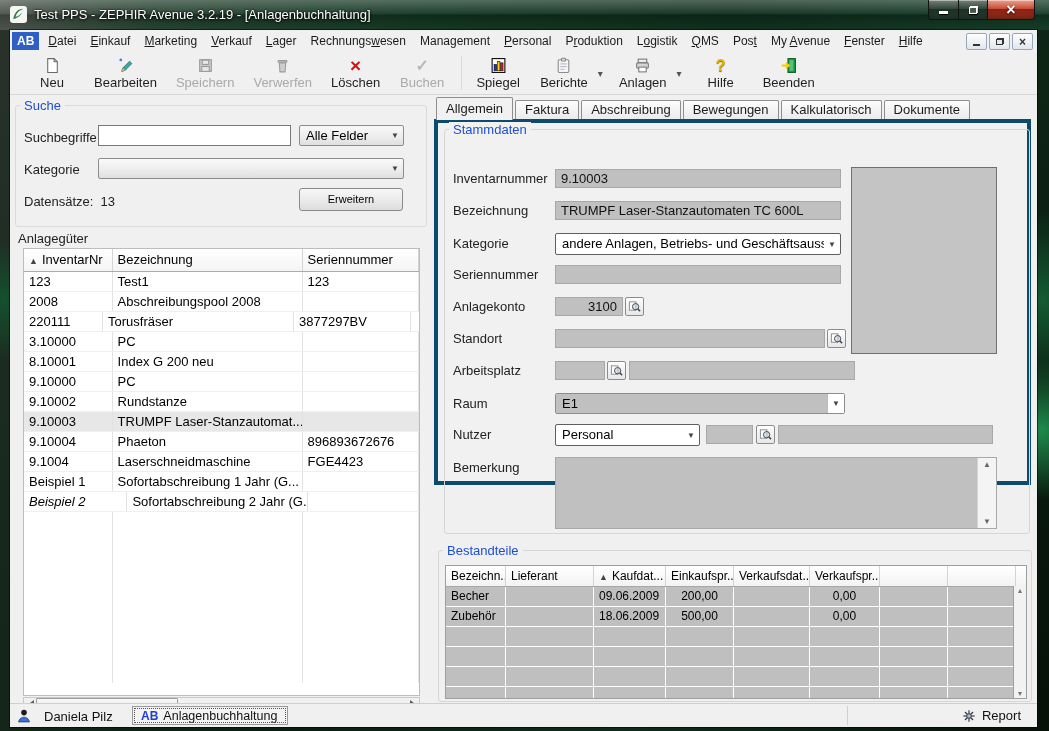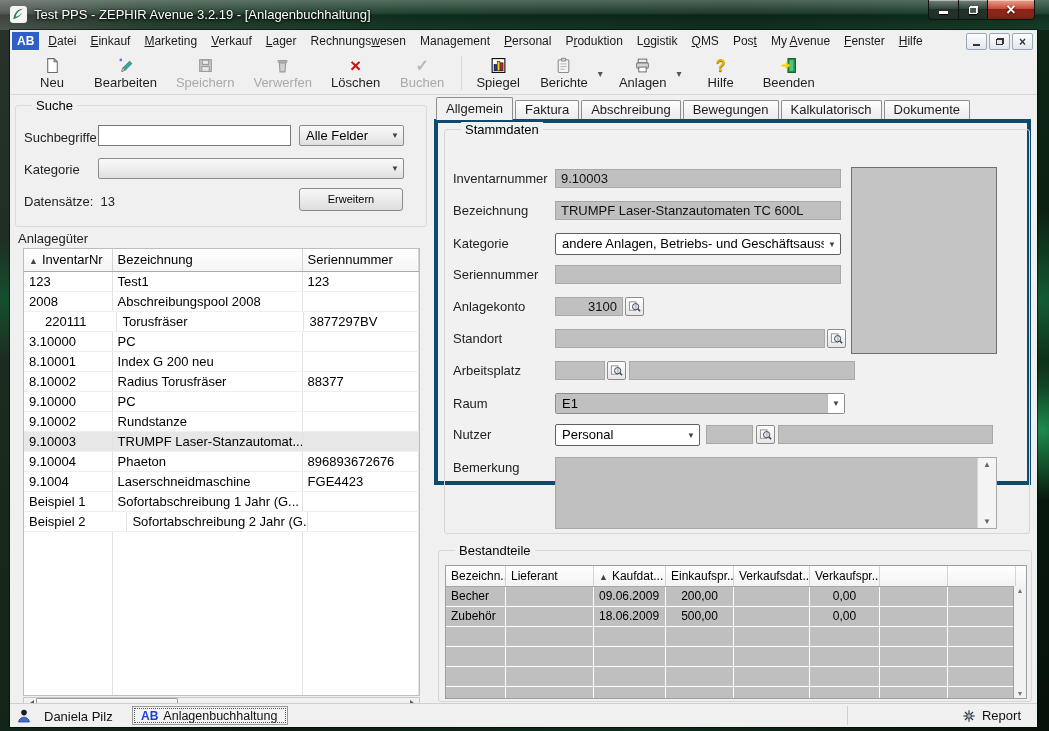--- a/index.html
+++ b/index.html
@@ -57,21 +57,21 @@
   .ti{display:inline-block;font-weight:bold;}
   .ti-del{color:#d11313;font-size:19px;line-height:17px;font-weight:900;}
   .ti-chk{color:#b9b9b9;font-size:16px;line-height:17px;}
   .ti-help{color:#e8b700;font-size:16px;line-height:17px;text-shadow:0 1px 1px #7a5c00;}
   
   .main{position:absolute;left:0;top:65px;width:100%;height:608px;}
   .left-panel{position:absolute;left:0;top:0;width:422px;height:608px;}
   .right-panel{position:absolute;left:424px;top:0;width:603px;height:608px;}
   
   .groupbox{position:absolute;border:1px solid #dadada;border-radius:3px;}
-  .gb-label{position:absolute;top:-8px;left:16px;background:#f0f0f0;padding:0 4px;font-size:13px;color:#000000;}
+  .gb-label{position:absolute;top:-8px;left:4px;background:#f0f0f0;padding:0 4px;font-size:13px;color:#1d4ed8;}
   
   .fld-label{position:absolute;font-size:13px;color:#222;white-space:nowrap;}
   .text-input{position:absolute;border:1px solid #787878;background:#fff;font-family:"Liberation Sans",sans-serif;font-size:13px;padding:0 5px;box-sizing:border-box;}
   .combo{position:absolute;border:1px solid #8c8c8c;border-radius:2px;background:linear-gradient(#f9f9f9,#ececec 60%,#dfdfdf);display:flex;box-sizing:border-box;}
   .combo .ct{flex:1;font-size:13px;line-height:19px;padding:0 6px;overflow:hidden;white-space:nowrap;}
   .combo .ca{width:16px;display:flex;align-items:center;justify-content:center;font-size:8px;color:#444;}
   .combo-white{background:#fff;border-color:#5f5f5f;}
   .combo-gray .ct{background:#c0c0c0;}
   .combo-gray .ca{background:#fff;border-left:1px solid #bdbdbd;}
   .btn{position:absolute;background:linear-gradient(#f7f7f7,#eaeaea 55%,#dcdcdc);border:1px solid #8a8a8a;border-radius:3px;font-size:11px;text-align:center;box-sizing:border-box;}
@@ -358,38 +358,33 @@
               <div class="td" style="width: 89px;">123</div>
               <div class="td" style="width: 191px;">Test1</div>
               <div class="td" style="width: 117px;">123</div>
             </div>
             <div class="tr data">
               <div class="td" style="width: 89px;">2008</div>
               <div class="td" style="width: 191px;">Abschreibungspool 2008</div>
               <div class="td" style="width: 117px;"></div>
             </div>
             <div class="tr data">
-              <div class="td" style="width: 79px; margin-left: 16px;">220111</div>
+              <div class="td" style="width: 79px;">220111</div>
               <div class="td" style="width: 191px;">Torusfräser</div>
               <div class="td" style="width: 117px;">3877297BV</div>
             </div>
             <div class="tr data">
               <div class="td" style="width: 89px;">3.10000</div>
               <div class="td" style="width: 191px;">PC</div>
               <div class="td" style="width: 117px;"></div>
             </div>
             <div class="tr data">
               <div class="td" style="width: 89px;">8.10001</div>
               <div class="td" style="width: 191px;">Index G 200 neu</div>
               <div class="td" style="width: 117px;"></div>
-            </div>
-            <div class="tr data">
-              <div class="td" style="width: 89px;">8.10002</div>
-              <div class="td" style="width: 191px;">Radius Torusfräser</div>
-              <div class="td" style="width: 117px;">88377</div>
             </div>
             <div class="tr data">
               <div class="td" style="width: 89px;">9.10000</div>
               <div class="td" style="width: 191px;">PC</div>
               <div class="td" style="width: 117px;"></div>
             </div>
             <div class="tr data">
               <div class="td" style="width: 89px;">9.10002</div>
               <div class="td" style="width: 191px;">Rundstanze</div>
               <div class="td" style="width: 117px;"></div>
@@ -408,21 +403,21 @@
               <div class="td" style="width: 89px;">9.1004</div>
               <div class="td" style="width: 191px;">Laserschneidmaschine</div>
               <div class="td" style="width: 117px;">FGE4423</div>
             </div>
             <div class="tr data">
               <div class="td" style="width: 89px;">Beispiel 1</div>
               <div class="td" style="width: 191px;">Sofortabschreibung 1 Jahr (G...</div>
               <div class="td" style="width: 117px;"></div>
             </div>
             <div class="tr data">
-              <div class="td" style="width: 109px;">Beispiel 2</div>
+              <div class="td" style="width: 109px; font-style: italic;">Beispiel 2</div>
               <div class="td" style="width: 191px;">Sofortabschreibung 2 Jahr (G...</div>
               <div class="td" style="width: 117px;"></div>
             </div>
             <div class="tr empty">
               <div class="td" style="width: 89px;"></div>
               <div class="td" style="width: 191px;"></div>
               <div class="td" style="width: 117px;"></div>
             </div>
             <div class="tr empty">
               <div class="td" style="width: 89px;"></div>

